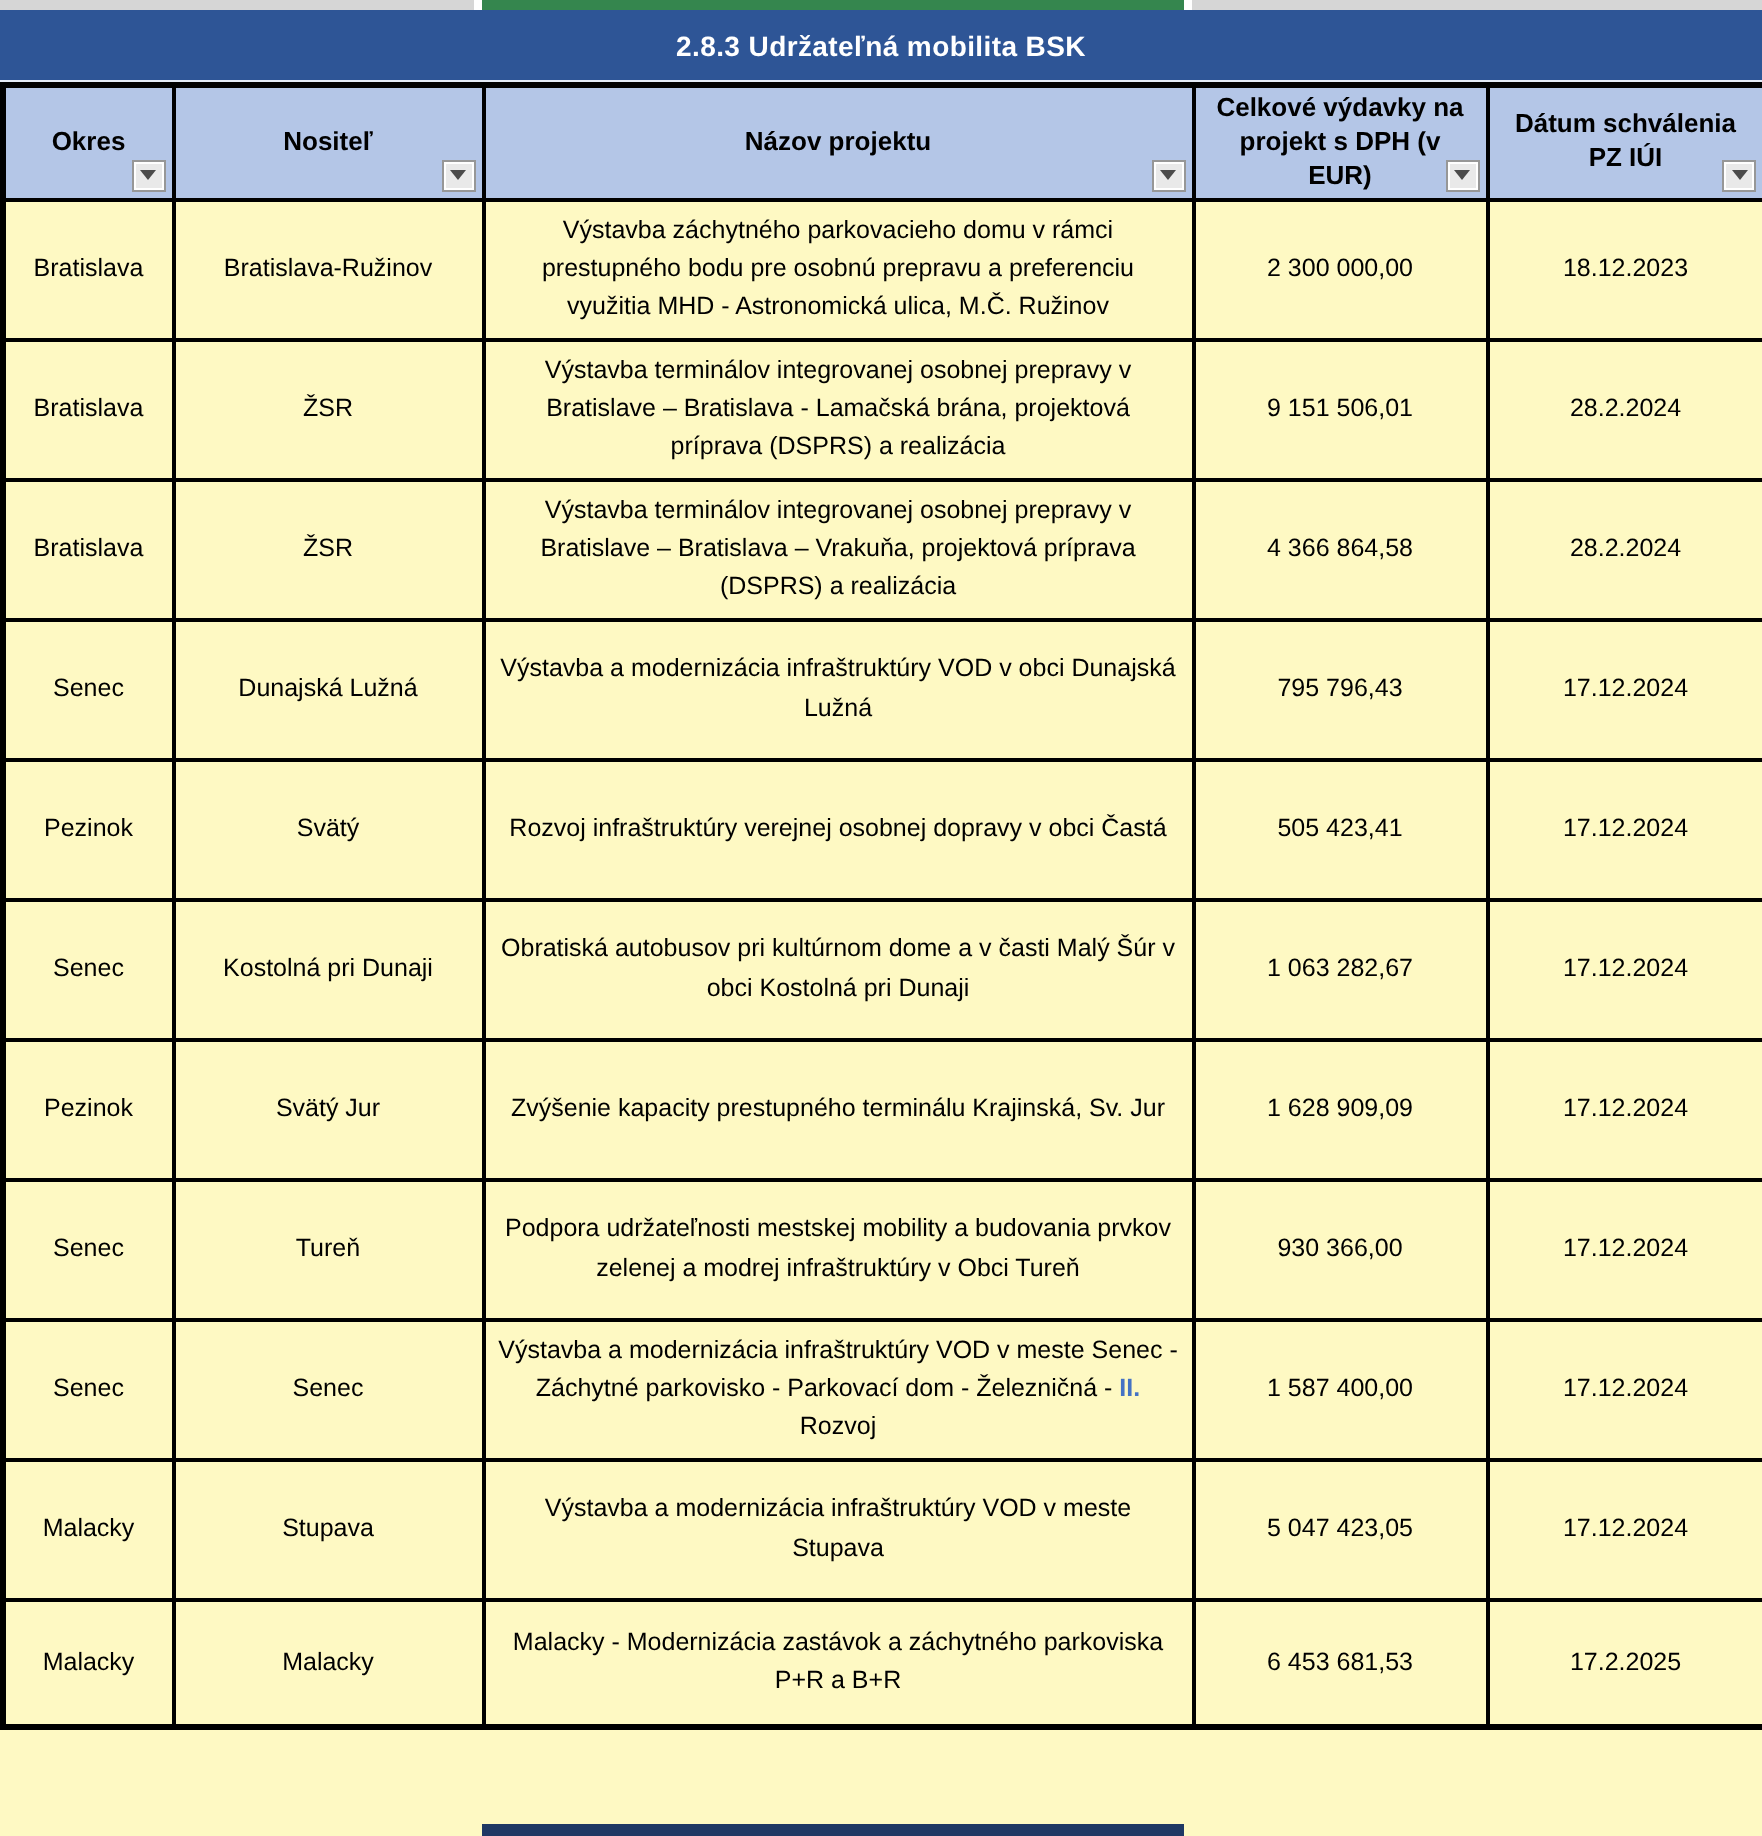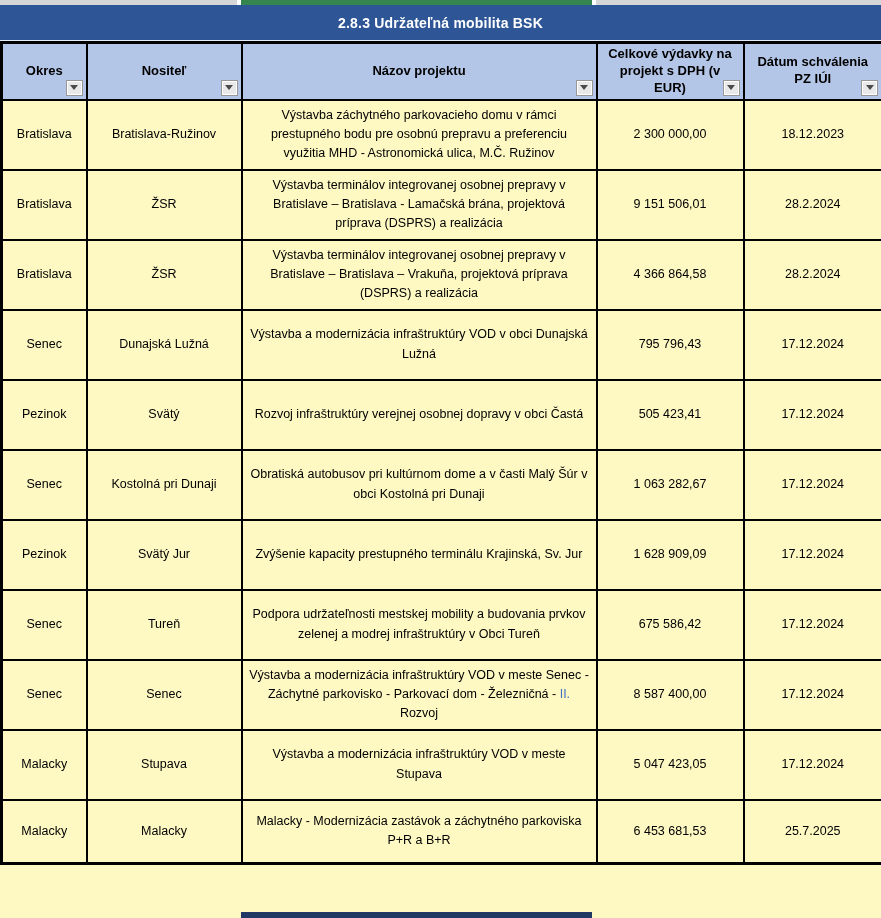--- a/index.html
+++ b/index.html
@@ -146,41 +146,41 @@
           <td>Pezinok</td>
           <td>Svätý Jur</td>
           <td>Zvýšenie kapacity prestupného terminálu Krajinská, Sv. Jur</td>
           <td>1 628 909,09</td>
           <td>17.12.2024</td>
         </tr>
         <tr>
           <td>Senec</td>
           <td>Tureň</td>
           <td>Podpora udržateľnosti mestskej mobility a budovania prvkov zelenej a modrej infraštruktúry v Obci Tureň</td>
-          <td>675 586,42</td>
+          <td>930 366,00</td>
           <td>17.12.2024</td>
         </tr>
         <tr>
           <td>Senec</td>
           <td>Senec</td>
-          <td><span>Výstavba a modernizácia infraštruktúry VOD v meste Senec - Záchytné parkovisko - Parkovací dom - Železničná - </span><span style="color: rgb(68, 114, 196);">II.</span><span> Rozvoj</span></td>
-          <td>8 587 400,00</td>
+          <td><span>Výstavba a modernizácia infraštruktúry VOD v meste Senec - Záchytné parkovisko - Parkovací dom - Železničná - </span><span style="color: rgb(68, 114, 196); font-weight: bold;">II.</span><span> Rozvoj</span></td>
+          <td>1 587 400,00</td>
           <td>17.12.2024</td>
         </tr>
         <tr>
           <td>Malacky</td>
           <td>Stupava</td>
           <td>Výstavba a modernizácia infraštruktúry VOD v meste Stupava</td>
           <td>5 047 423,05</td>
           <td>17.12.2024</td>
         </tr>
         <tr>
           <td>Malacky</td>
           <td>Malacky</td>
           <td>Malacky - Modernizácia zastávok a záchytného parkoviska P+R a B+R</td>
           <td>6 453 681,53</td>
-          <td>25.7.2025</td>
+          <td>17.2.2025</td>
         </tr>
       </tbody>
   </table>
 
   <div class="bottom-bar"></div>
 </div>
 
 </body></html>

